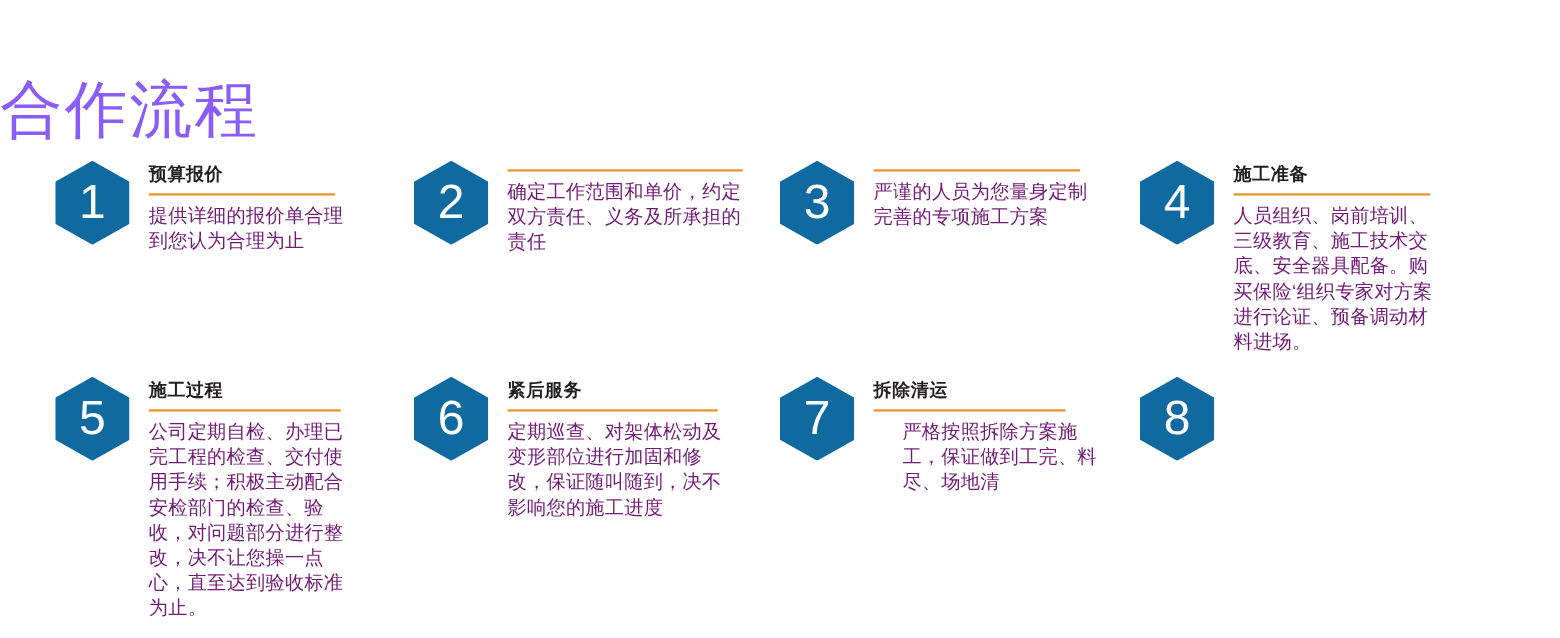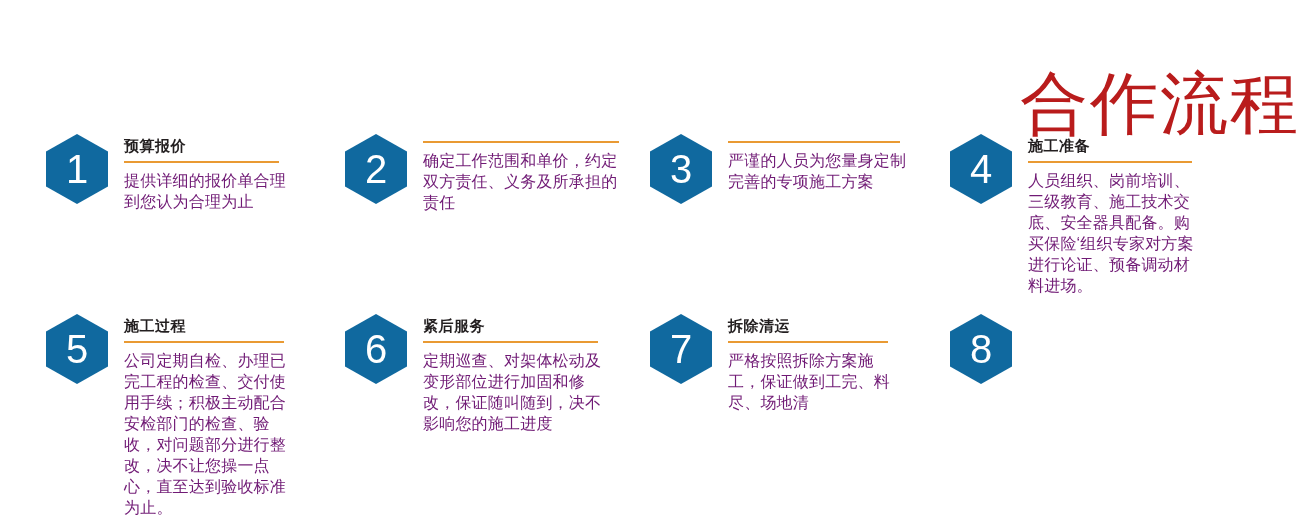--- a/index.html
+++ b/index.html
@@ -15,26 +15,26 @@
     overflow: hidden;
     position: relative;
   }
 
   
   .page-title {
     position: absolute;
     top: 26px;
     left: 0;
     width: 1300px;
-    text-align: right;
-    font-size: 68px;
+    text-align: left;
+    font-size: 52px;
     line-height: 62px;
     font-weight: 400;
     letter-spacing: 2px;
-    color: #b91c1c;
+    color: #8b5cf6;
   }
 
   
   .steps {
     position: absolute;
     top: 128px;
     left: 0;
     width: 1300px;
     height: 400px;
   }
@@ -111,21 +111,21 @@
     color: #701a75;
     letter-spacing: 0.2px;
     word-break: break-all;
   }
   .desc-w1 { width: 172px; }
   .desc-w2 { width: 205px; }
   .desc-w3 { width: 180px; }
   .desc-w4 { width: 176px; }
   .desc-w5 { width: 172px; }
   .desc-w6 { width: 187px; }
-  .desc-w7 { width: 172px; }
+  .desc-w7 { width: 172px; margin-left: 24px; }
   .desc-w8 { width: 202px; }
 </style>
 </head>
 <body>
 
 <h1 class="page-title">合作流程</h1>
 
 <div class="steps">
 
   <div class="step col-1 row-1">

